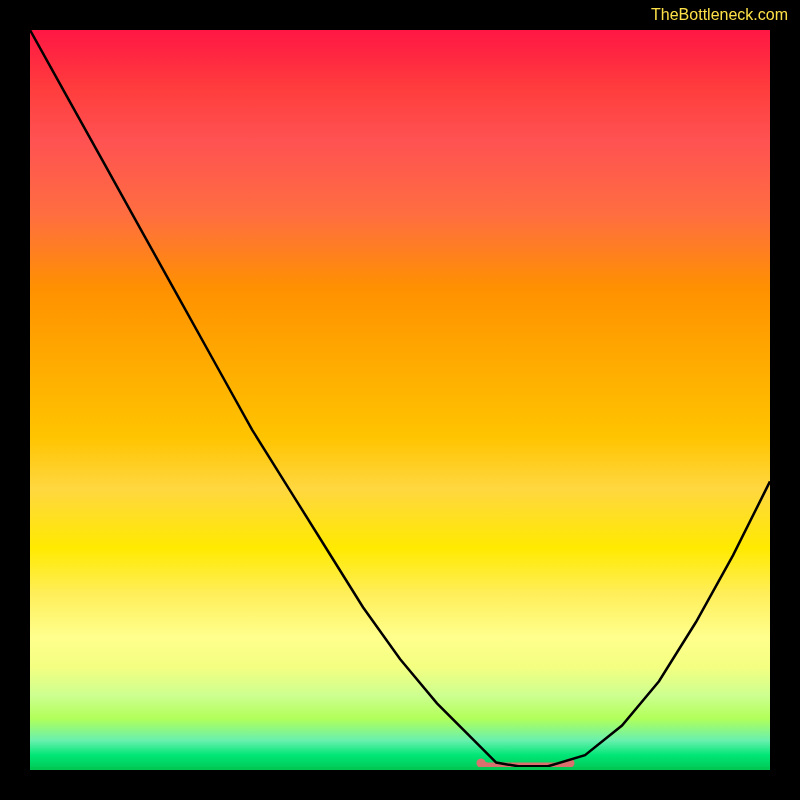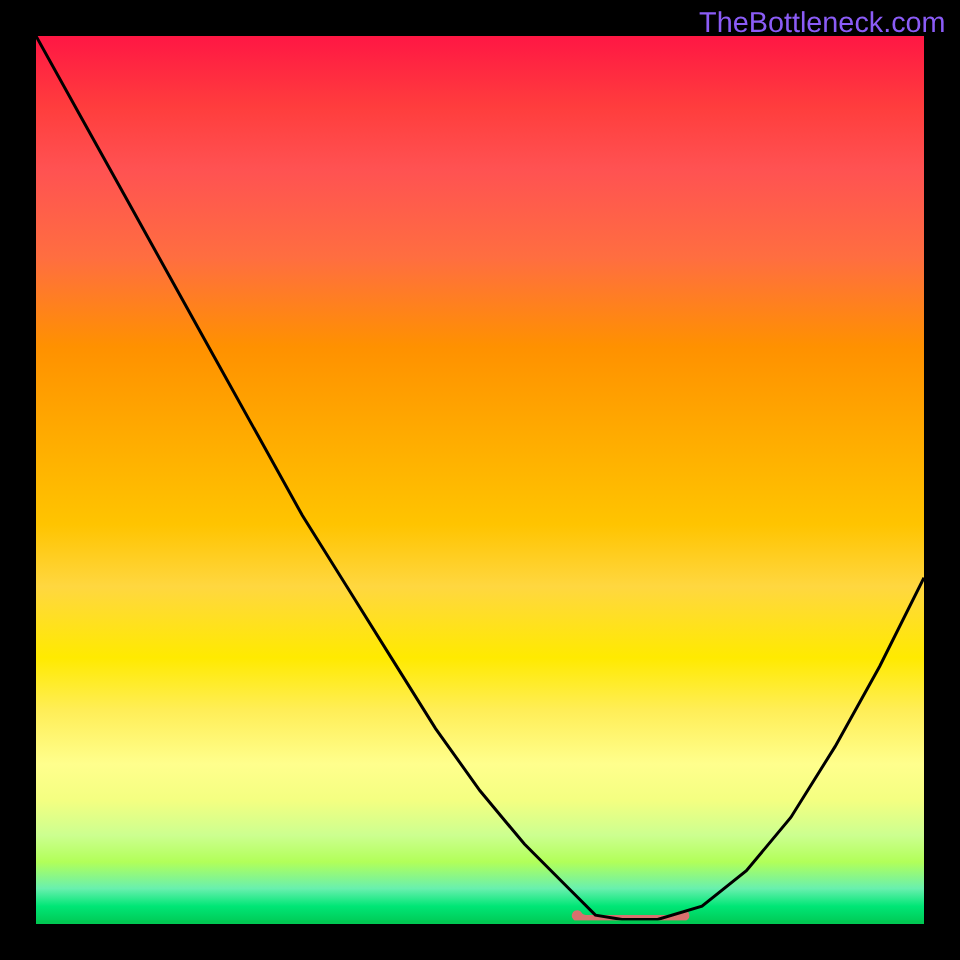--- a/index.html
+++ b/index.html
@@ -13,22 +13,22 @@
   }
   .container {
     position: relative;
     width: 800px;
     height: 800px;
   }
   .watermark {
     position: absolute;
     top: 6px;
     right: 12px;
-    color: #8b5cf6;
-    font-size: 24px;
+    color: #fde047;
+    font-size: 16px;
     font-weight: 500;
     z-index: 10;
   }
   .plot-area {
     position: absolute;
     left: 30px;
     top: 30px;
     width: 740px;
     height: 740px;
     overflow: hidden;

